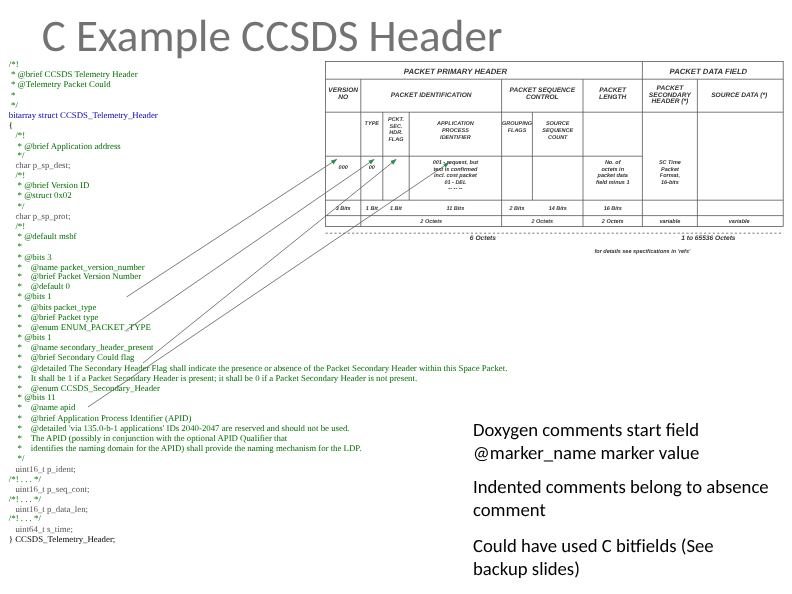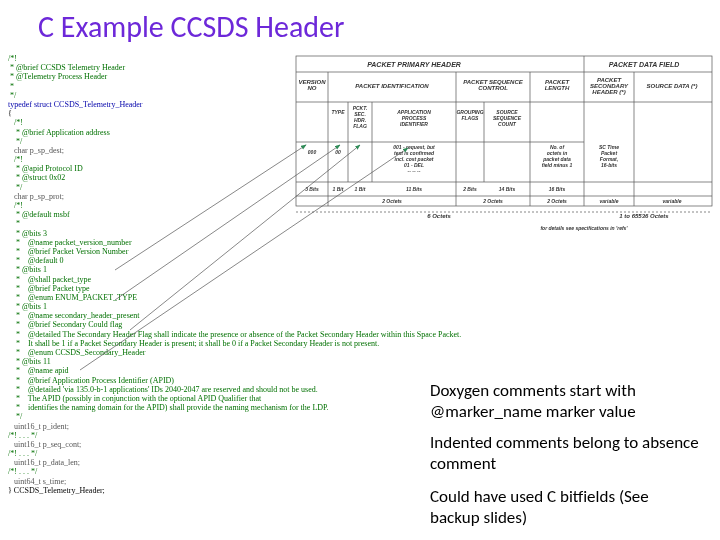--- a/index.html
+++ b/index.html
@@ -6,23 +6,23 @@
   body {
     width: 720px;
     height: 540px;
     background: #fff;
     font-family: Arial, sans-serif;
     position: relative;
     overflow: hidden;
   }
   .title {
     font-family: Calibri, Arial, sans-serif;
-    font-size: 30px;
+    font-size: 41px;
     font-weight: 400;
-    color: #6d28d9;
+    color: #737373;
     padding: 8px 0 6px 38px;
   }
   .code-area {
     position: absolute;
     left: 8px;
     top: 54px;
     width: 480px;
     font-family: "Times New Roman", serif;
     font-size: 8px;
     line-height: 1.15;
@@ -64,43 +64,43 @@
   }
 </style>
 </head>
 <body>
 
 <div class="title">C Example CCSDS Header</div>
 
 <div class="code-area">
 <pre><span class="cmt">/*!</span>
 <span class="cmt"> * @brief CCSDS Telemetry Header</span>
-<span class="cmt"> * @Telemetry Process Header</span>
+<span class="cmt"> * @Telemetry Packet Could</span>
 <span class="cmt"> *</span>
 <span class="cmt"> */</span>
-<span class="typedef">typedef struct </span><span class="typedef">CCSDS_Telemetry_Header</span>
+<span class="typedef">bitarray struct </span><span class="typedef">CCSDS_Telemetry_Header</span>
 <span class="kw">{</span>
 <span class="cmt">   /*!</span>
 <span class="cmt">    * @brief Application address</span>
 <span class="cmt">    */</span>
 <span class="type">   char </span><span class="id">p_sp_dest</span><span class="after">;</span>
 <span class="cmt">   /*!</span>
-<span class="cmt">    * @apid Protocol ID</span>
+<span class="cmt">    * @brief Version ID</span>
 <span class="cmt">    * @struct 0x02</span>
 <span class="cmt">    */</span>
 <span class="type">   char </span><span class="id">p_sp_prot</span><span class="after">;</span>
 <span class="cmt">   /*!</span>
 <span class="cmt">    * @default msbf</span>
 <span class="cmt">    *</span>
 <span class="cmt">    * @bits 3</span>
 <span class="cmt">    *    @name packet_version_number</span>
 <span class="cmt">    *    @brief Packet Version Number</span>
 <span class="cmt">    *    @default 0</span>
 <span class="cmt">    * @bits 1</span>
-<span class="cmt">    *    @shall packet_type</span>
+<span class="cmt">    *    @bits packet_type</span>
 <span class="cmt">    *    @brief Packet type</span>
 <span class="cmt">    *    @enum ENUM_PACKET_TYPE</span>
 <span class="cmt">    * @bits 1</span>
 <span class="cmt">    *    @name secondary_header_present</span>
 <span class="cmt">    *    @brief Secondary Could flag</span>
 <span class="cmt">    *    @detailed The Secondary Header Flag shall indicate the presence or absence of the Packet Secondary Header within this Space Packet.</span>
 <span class="cmt">    *    It shall be 1 if a Packet Secondary Header is present; it shall be 0 if a Packet Secondary Header is not present.</span>
 <span class="cmt">    *    @enum CCSDS_Secondary_Header</span>
 <span class="cmt">    * @bits 11</span>
 <span class="cmt">    *    @name apid</span>
@@ -194,15 +194,15 @@
     <marker id="ah" markerWidth="8" markerHeight="8" refX="7" refY="3" orient="auto">
       <path d="M0,0 L8,3 L0,6 Z" fill="#2e8b57"></path>
     </marker>
   </defs>
   <line x1="115" y1="270" x2="306" y2="145" stroke="#2e8b57" stroke-width="2" marker-end="url(#ah)"></line>
   <line x1="115" y1="300" x2="340" y2="145" stroke="#2e8b57" stroke-width="2" marker-end="url(#ah)"></line>
   <line x1="130" y1="330" x2="360" y2="145" stroke="#2e8b57" stroke-width="2" marker-end="url(#ah)"></line>
   <line x1="80" y1="370" x2="408" y2="148" stroke="#2e8b57" stroke-width="2" marker-end="url(#ah)"></line>
 </svg>
 
-<div class="annot annot1">Doxygen comments start with @marker_name marker value</div>
+<div class="annot annot1">Doxygen comments start field @marker_name marker value</div>
 <div class="annot annot2">Indented comments belong to absence comment</div>
 <div class="annot annot3">Could have used C bitfields (See backup slides)</div>
 
 </body></html>

